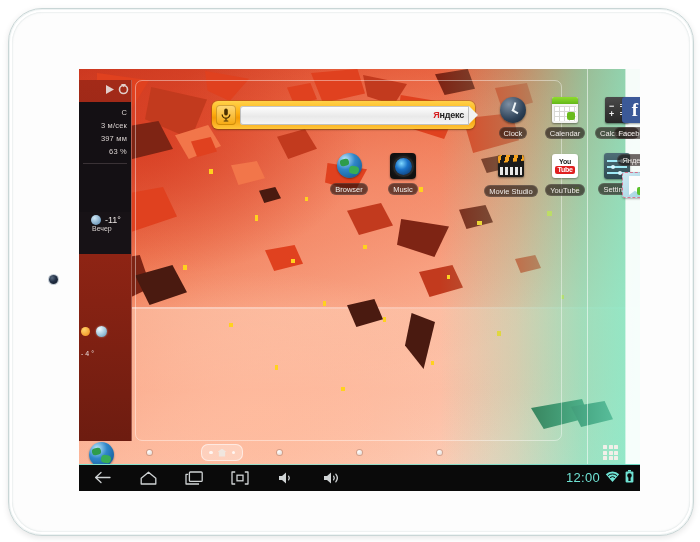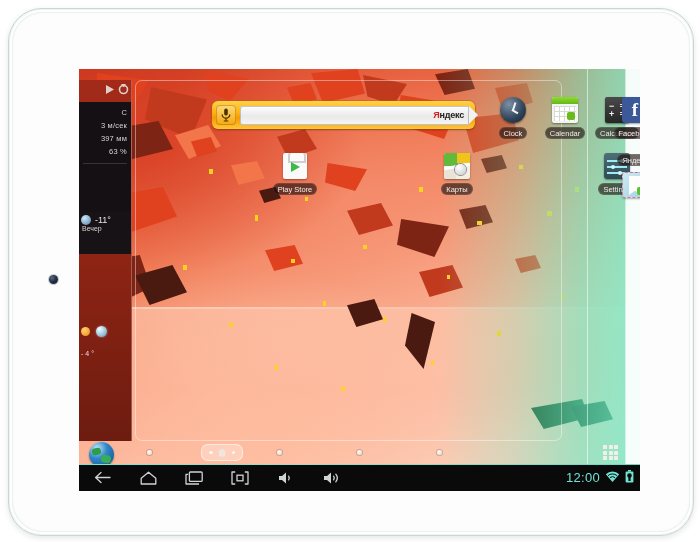--- a/index.html
+++ b/index.html
@@ -75,21 +75,21 @@
     border-right:1px solid rgba(255,255,255,.25);
     color:#e9dedc;font-size:7px;overflow:hidden;
   }
   #w-ctrl{position:absolute;right:2px;top:4px;display:flex;gap:4px;align-items:center;}
   #w-ctrl .ic{opacity:.9;}
   #w-body{position:absolute;left:0;right:0;top:22px;height:110px;background:#141014;
     padding:4px 4px 0 0;box-sizing:border-box;text-align:right;}
   #w-body .row{line-height:13px;font-size:7.5px;color:#d9d2d0;letter-spacing:.2px;}
   #w-sep{height:1px;background:#3a3236;margin:5px 0 4px 4px;}
   #w-now{position:absolute;left:0;right:0;top:132px;height:42px;background:#171216;
-    color:#d9d2d0;padding:3px 4px 0 2px;box-sizing:border-box;}
+    color:#d9d2d0;padding:3px 4px 0 12px;box-sizing:border-box;}
   #w-now .t{font-size:9px;color:#e8e2e0;text-align:right;padding-right:2px;}
   #w-now .d{font-size:7px;text-align:left;padding-left:1px;}
   #w-fc{position:absolute;left:0;right:0;top:176px;bottom:0;
     background:linear-gradient(to bottom,#8e2414,#6d1c10);}
   #w-fc .fc-icons{position:absolute;left:2px;top:70px;display:flex;gap:6px;align-items:center;}
   #w-fc .fc-temps{position:absolute;left:2px;top:94px;font-size:7px;color:#e6dbd9;letter-spacing:2px;}
   .sun{width:9px;height:9px;border-radius:50%;background:radial-gradient(circle at 35% 30%,#ffd36a,#f08a18);}
   .moon{width:11px;height:11px;border-radius:50%;
     background:radial-gradient(circle at 32% 28%,#f2fbff,#9fc7dd 55%,#5e8fae 100%);
     box-shadow:0 0 2px rgba(255,255,255,.5);}
@@ -404,39 +404,51 @@
         <div class="ic-calc">
             <span class="m">−</span>
             <span class="e">=</span>
             <span class="p">+</span>
             <span class="eq">=</span>
           </div>
       </div>
       <span class="lbl">Calculator</span>
     </div>
 
-    <div class="appicon" style="left:188px;top:83px;">
-      <div class="glyph">
-          <div class="ic-play">
-            <div class="tri"></div>
+    <div class="appicon" style="left:242px;top:83px;">
+      <div class="glyph">
+          <div class="ic-globe"></div>
+        </div>
+      <span class="lbl">Browser</span>
+    </div>
+    <div class="appicon" style="left:296px;top:83px;">
+      <div class="glyph">
+          <div class="ic-music">
+            <div class="spk"></div>
           </div>
         </div>
-      <span class="lbl">Play Store</span>
-    </div>
-    <div class="appicon" style="left:350px;top:83px;">
-      <div class="glyph">
-        <div class="ic-maps">
-            <div class="g1"></div>
-            <div class="g2"></div>
-            <div class="g3"></div>
-            <div class="road"></div>
-            <div class="pin"></div>
+      <span class="lbl">Music</span>
+    </div>
+    <div class="appicon" style="left:404px;top:83px;">
+      <div class="glyph">
+        <div class="ic-movie">
+            <div class="clap"></div>
+            <div class="frames"></div>
           </div>
       </div>
-      <span class="lbl">Карты</span>
+      <span class="lbl">Movie Studio</span>
+    </div>
+    <div class="appicon" style="left:458px;top:83px;">
+      <div class="glyph">
+        <div class="ic-yt">
+            <span class="you">You</span>
+            <span class="tube">Tube</span>
+          </div>
+      </div>
+      <span class="lbl">YouTube</span>
     </div>
     <div class="appicon" style="left:510px;top:83px;">
       <div class="glyph">
         <div class="ic-settings">
           <div class="sl" style="top:7px;"></div>
             <div class="kn" style="left:16px;top:5.5px;"></div>
           <div class="sl" style="top:13px;"></div>
             <div class="kn" style="left:7px;top:11.5px;"></div>
           <div class="sl" style="top:19px;"></div>
             <div class="kn" style="left:14px;top:17.5px;"></div>

